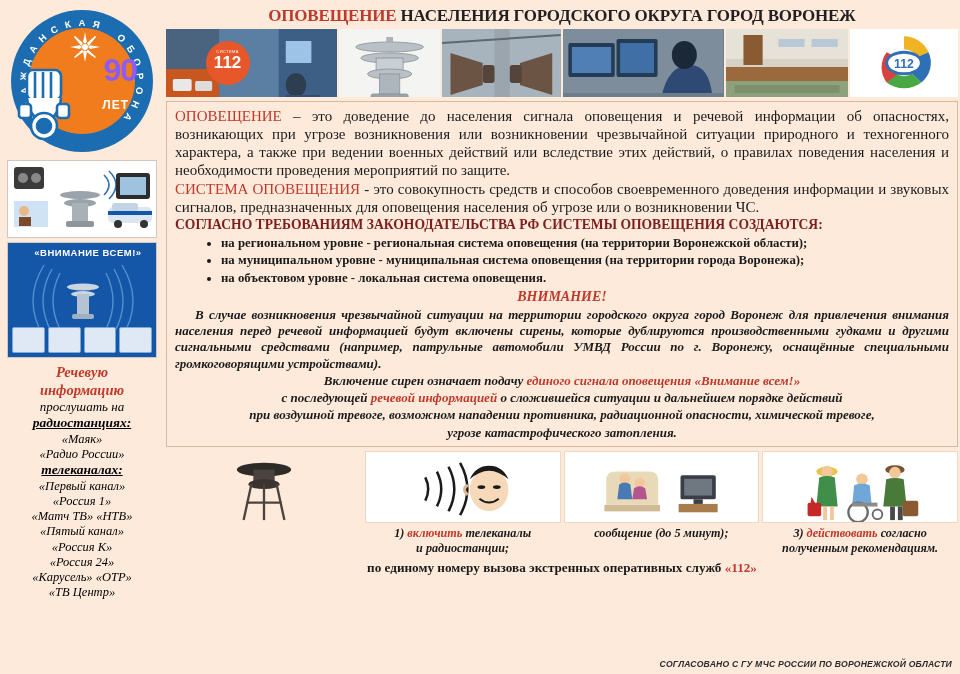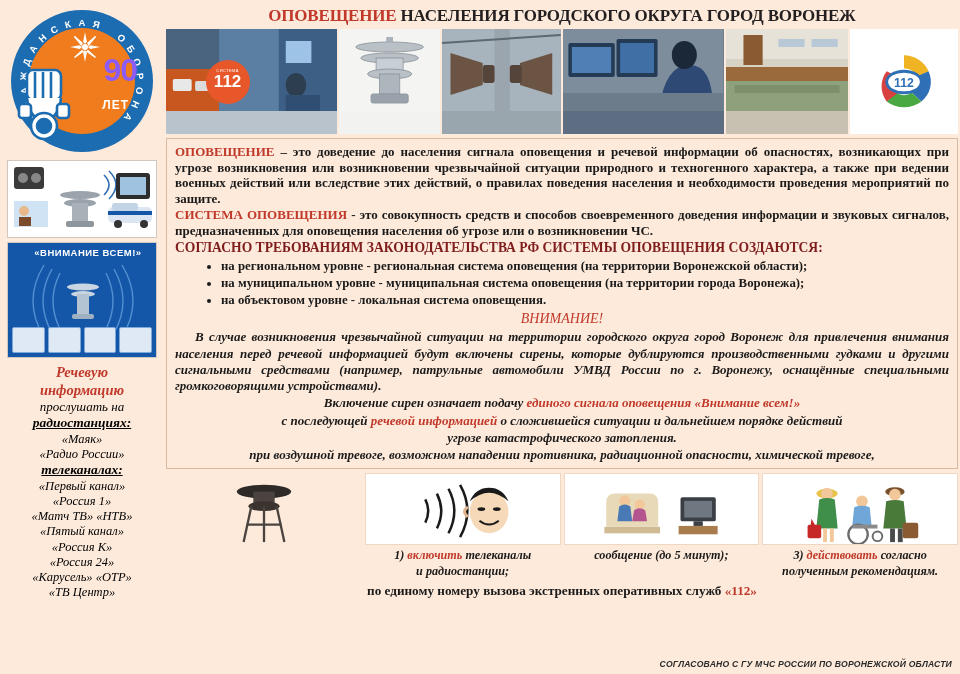--- a/index.html
+++ b/index.html
@@ -92,21 +92,21 @@
     background:#fdeadb;
   }
   .title {
     text-align:center; padding:6px 4px 3px;
     font-family:"Liberation Serif", serif;
     font-size:17px; font-weight:bold; color:#231f20; letter-spacing:-0.2px;
   }
   .title .red { color:#c0392b; }
 
   .photostrip {
-    display:flex; height:105px; margin:0 2px; gap:2px; background:#fdeadb;
+    display:flex; height:68px; margin:0 2px; gap:2px; background:#fdeadb;
   }
   .ph { position:relative; overflow:hidden; background:#b9c3cc; }
   .ph1 { flex:2.45; }
   .ph2 { flex:1.45; background:#f2f2f0; }
   .ph3 { flex:1.7; background:#9aa6ae; }
   .ph4 { flex:2.3; background:#5d6e82; }
   .ph5 { flex:1.75; background:#c8c0b0; }
   .ph6 { flex:1.55; background:#ffffff; }
 
   .badge112 {
@@ -122,36 +122,36 @@
     position:absolute; left:50%; top:50%; transform:translate(-50%,-50%);
     width:74px; height:62px;
   }
 
   
   .content {
     margin:4px 2px 0; border:1px solid #d9b9a0; background:#fdeadb;
     padding:5px 8px 4px;
   }
   p.para {
-    margin:0 0 1px; font-size:13px; line-height:1.2;
-    font-weight:bold; color:#1a1a1a; text-align:justify;
+    margin:0 0 1px; font-size:15px; line-height:1.2;
+    font-weight:normal; color:#1a1a1a; text-align:justify;
     font-family:"Liberation Serif", serif;
   }
   p.para .kw { color:#c0392b; }
   p.headline {
     margin:1px 0 2px; font-size:13.6px; font-weight:bold;
     color:#7f1d1d; font-family:"Liberation Serif", serif;
   }
   ul.bullets { margin:0 0 2px; padding:0 0 0 46px; }
   ul.bullets li {
     font-size:12.8px; font-weight:bold; color:#1a1a1a;
     line-height:1.35; font-family:"Liberation Serif", serif;
   }
   .attention {
-    text-align:center; color:#c0392b; font-weight:normal; font-style:italic;
+    text-align:center; color:#c0392b; font-weight:bold; font-style:italic;
     font-size:14px; margin:1px 0 2px;
   }
   p.ital {
     margin:0 0 1px; font-size:13px; font-style:italic; font-weight:bold;
     color:#1a1a1a; text-align:justify; line-height:1.25;
     font-family:"Liberation Serif", serif;
   }
   p.italc {
     margin:0 0 1px; font-size:13px; font-style:italic; font-weight:bold;
     color:#1a1a1a; text-align:center; line-height:1.25;
@@ -451,22 +451,22 @@
       </p>
 
       <p class="italc">
         <span>Включение сирен означает подачу </span><span class="kw">единого сигнала оповещения «Внимание всем!»</span>
       </p>
 
       <p class="italc">
         <span>с последующей </span><span class="kw">речевой информацией</span><span> о сложившейся ситуации и дальнейшем порядке действий</span>
       </p>
 
+      <p class="italc">при воздушной тревоге, возможном нападении противника, радиационной опасности, химической тревоге,</p>
       <p class="italc">угрозе катастрофического затопления.</p>
-      <p class="italc">при воздушной тревоге, возможном нападении противника, радиационной опасности, химической тревоге,</p>
     </div>
 
     <div class="steps">
 
       <div class="step s1">
         <div class="pic">
           <svg class="siren-tripod" viewBox="0 0 90 68" width="90" height="66">
             <ellipse cx="45" cy="12" rx="28" ry="7" fill="#2e2a28"></ellipse>
             <rect x="34" y="12" width="22" height="14" fill="#4a4340"></rect>
             <ellipse cx="45" cy="27" rx="16" ry="5" fill="#3a3330"></ellipse>

